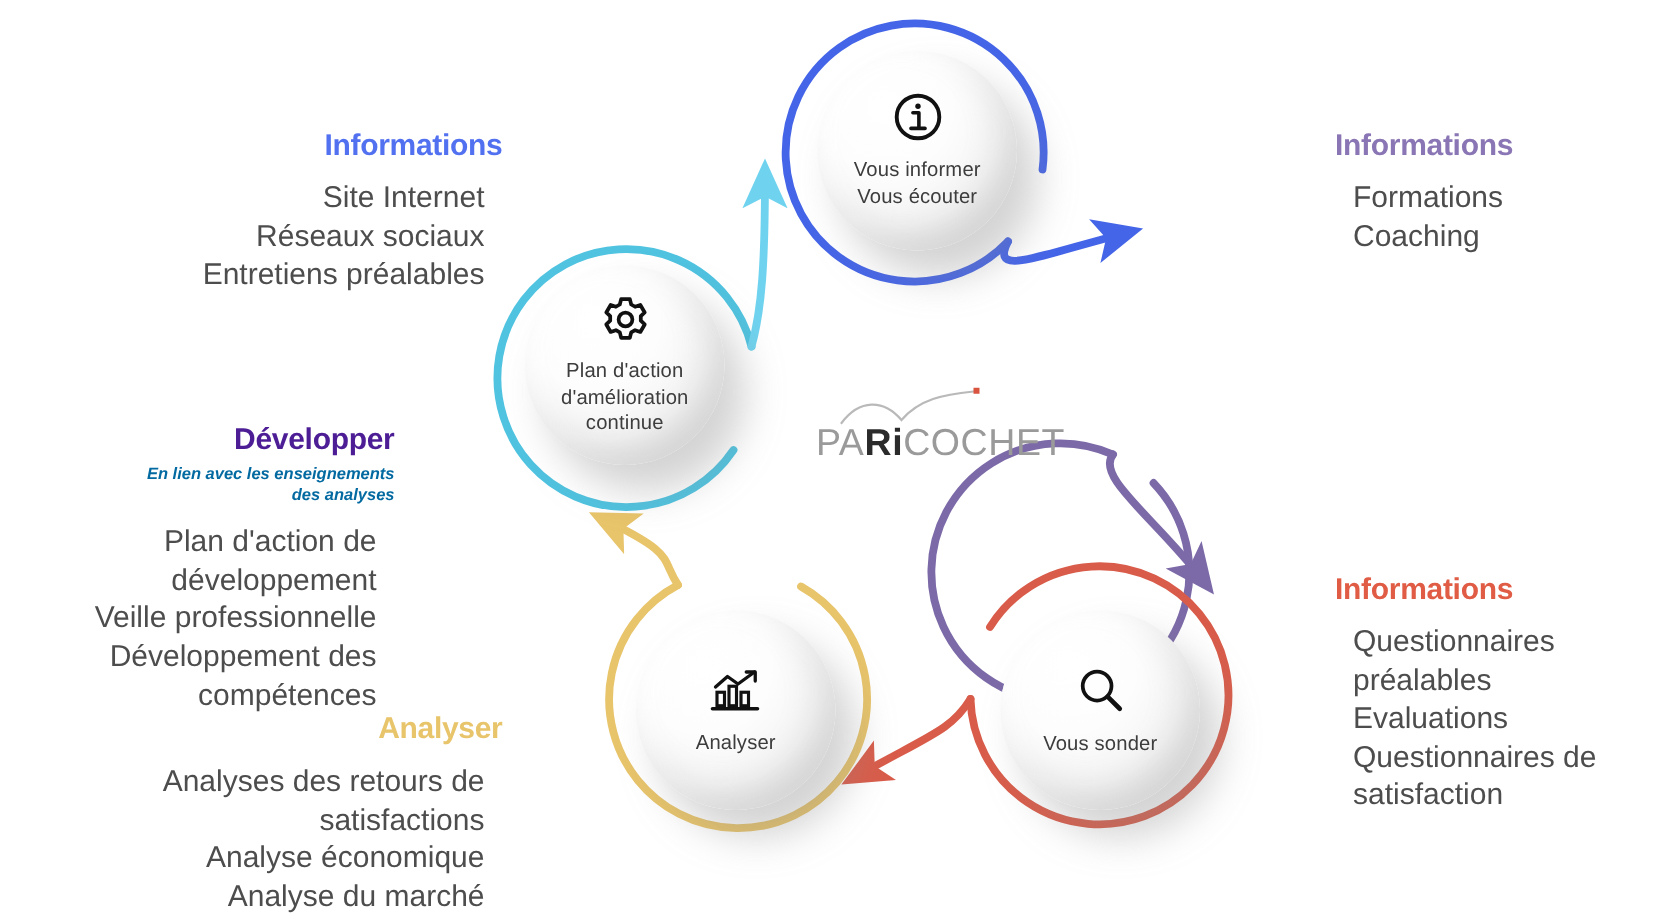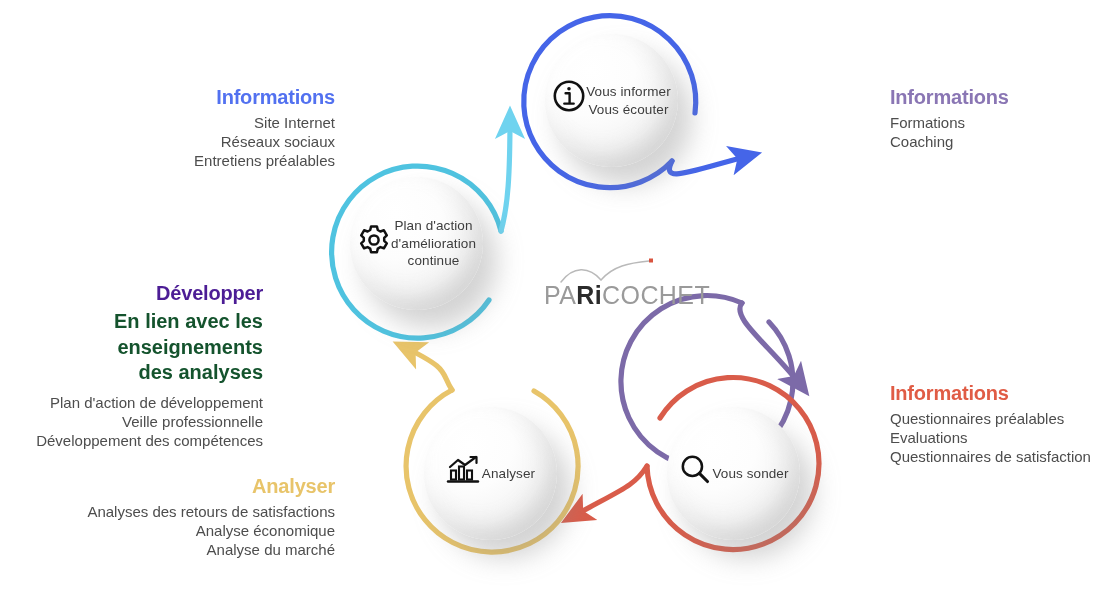--- a/index.html
+++ b/index.html
@@ -16,35 +16,35 @@
 
   
   .sphere{
     position:absolute;border-radius:50%;
     background:
       radial-gradient(circle at 34% 28%, #ffffff 0%, #fdfdfd 34%, #f4f4f4 62%, #e4e4e4 84%, #d6d6d6 100%);
     box-shadow:
       14px 18px 26px rgba(140,140,140,.38),
       inset -10px -12px 22px rgba(170,170,170,.30),
       inset 8px 8px 18px rgba(255,255,255,.95);
-    display:flex;flex-direction:row;align-items:center;justify-content:center;
+    display:flex;flex-direction:column;align-items:center;justify-content:center;
     text-align:center;
   }
   .sphere .gly{display:block;line-height:1;}
   .sphere .cap{
     font-size:13.5px;line-height:1.30;color:#3d3d3d;letter-spacing:.1px;
     white-space:pre-line;
   }
   .sphere svg{display:block;}
 
   
   .txtblock{position:absolute;}
   .txtblock .hd{font-size:20px;font-weight:bold;letter-spacing:-.2px;margin:0 0 5px 0;line-height:1.1;}
-  .txtblock .sub{font-size:15px;line-height:1.28;color:#4d4d4d;margin:0;white-space:pre-line;}
-  .txtblock .subbold{font-size:20px;line-height:1.28;color:#14532d;font-weight:bold;margin:0 0 7px 0;white-space:pre-line;}
+  .txtblock .sub{font-size:20px;line-height:1.28;color:#4d4d4d;margin:12px;white-space:pre-line;}
+  .txtblock .subbold{font-size:11px;line-height:1.28;color:#0369a1;font-weight:bold;margin:0 0 7px 0;white-space:pre-line;font-style:italic;}
   .r{text-align:right;}
   .l{text-align:left;}
 
   
   #logo{position:absolute;left:535px;top:258px;width:150px;height:50px;}
   #logo .word{
     position:absolute;left:9px;top:25px;
     font-size:25px;letter-spacing:.4px;line-height:1;
     font-family:"Liberation Sans","DejaVu Sans",sans-serif;
   }

